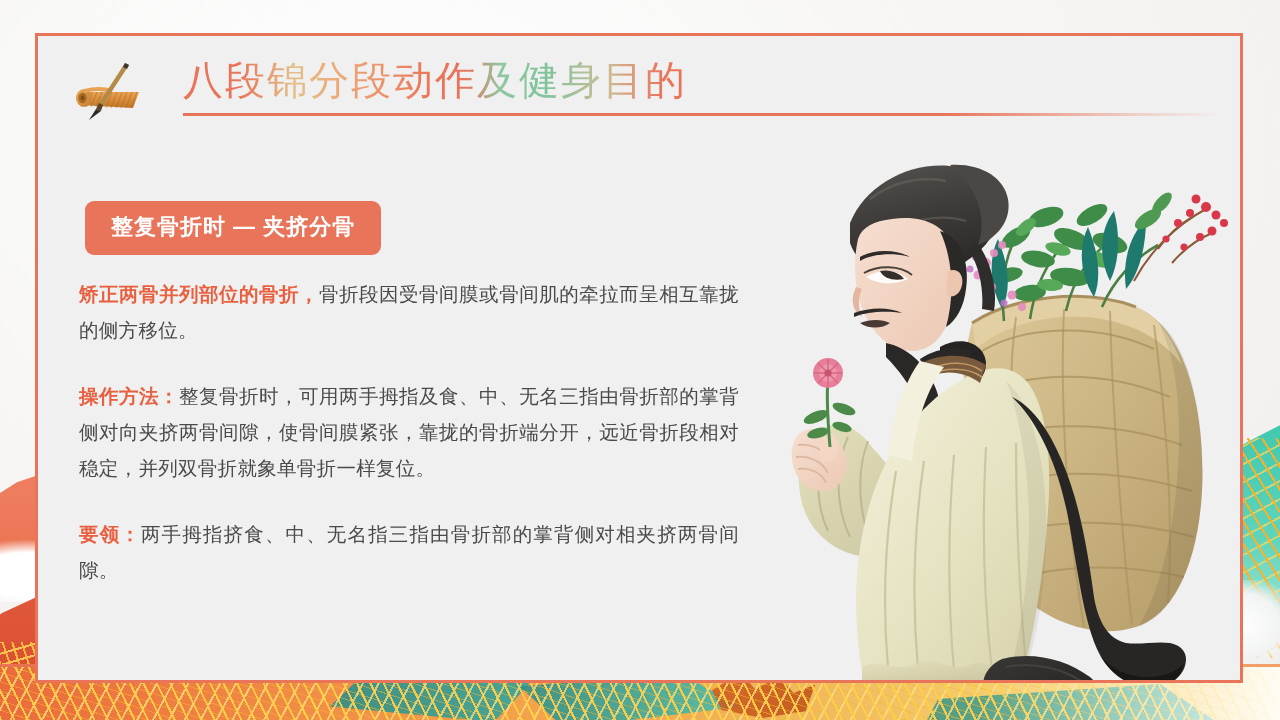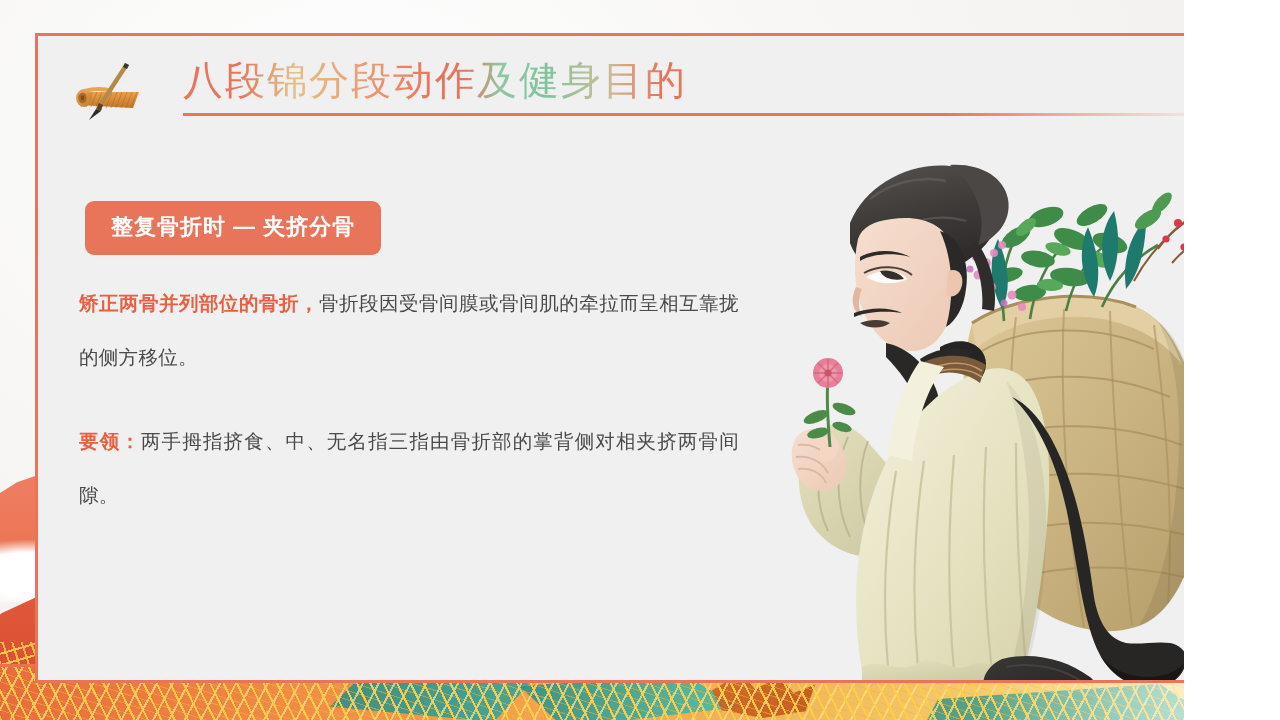--- a/index.html
+++ b/index.html
@@ -4,21 +4,21 @@
 <style>
   html, body {
     margin: 0; padding: 0;
     width: 1280px; height: 720px;
     overflow: hidden;
     font-family: "Liberation Sans", "DejaVu Sans", sans-serif;
   }
 
   #stage {
     position: relative;
-    width: 1184px; height: 720px;
+    width: 1280px; height: 720px;
     background: #d946ef;
     overflow: hidden;
   }
 
   
   .bg-base {
     position: absolute; inset: 0;
     background:
       radial-gradient(ellipse at 30% 20%, #ffffff 0%, #f7f6f5 45%, #f0eeec 100%);
   }
@@ -218,21 +218,21 @@
   }
 
   
   .body-col {
     position: absolute;
     left: 41px; top: 240px;
     width: 660px;
   }
   .para {
     font-size: 19.5px;
-    line-height: 54px;
+    line-height: 36px;
     color: #4a4a4a;
     margin: 0 0 30px 0;
     text-align: justify;
     letter-spacing: 0.3px;
   }
   .para:last-child { margin-bottom: 0; }
   .lead {
     color: #e8603f;
     font-weight: bold;
   }
@@ -338,20 +338,23 @@
     </div>
 
     <div class="badge">整复骨折时 — 夹挤分骨</div>
 
     <div class="body-col">
 
       <p class="para">
         <span class="lead">矫正两骨并列部位的骨折，</span><span>骨折段因受骨间膜或骨间肌的牵拉而呈相互靠拢的侧方移位。</span>
       </p>
 
+      <p class="para">
+        <span class="lead">操作方法：</span><span>整复骨折时，可用两手拇指及食、中、无名三指由骨折部的掌背侧对向夹挤两骨间隙，使骨间膜紧张，靠拢的骨折端分开，远近骨折段相对稳定，并列双骨折就象单骨折一样复位。</span>
+      </p>
 
       <p class="para">
         <span class="lead">要领：</span><span>两手拇指挤食、中、无名指三指由骨折部的掌背侧对相夹挤两骨间隙。</span>
       </p>
 
     </div>
 
     <div class="figure">
       <svg viewBox="0 0 480 570" xmlns="http://www.w3.org/2000/svg">
         <defs>

